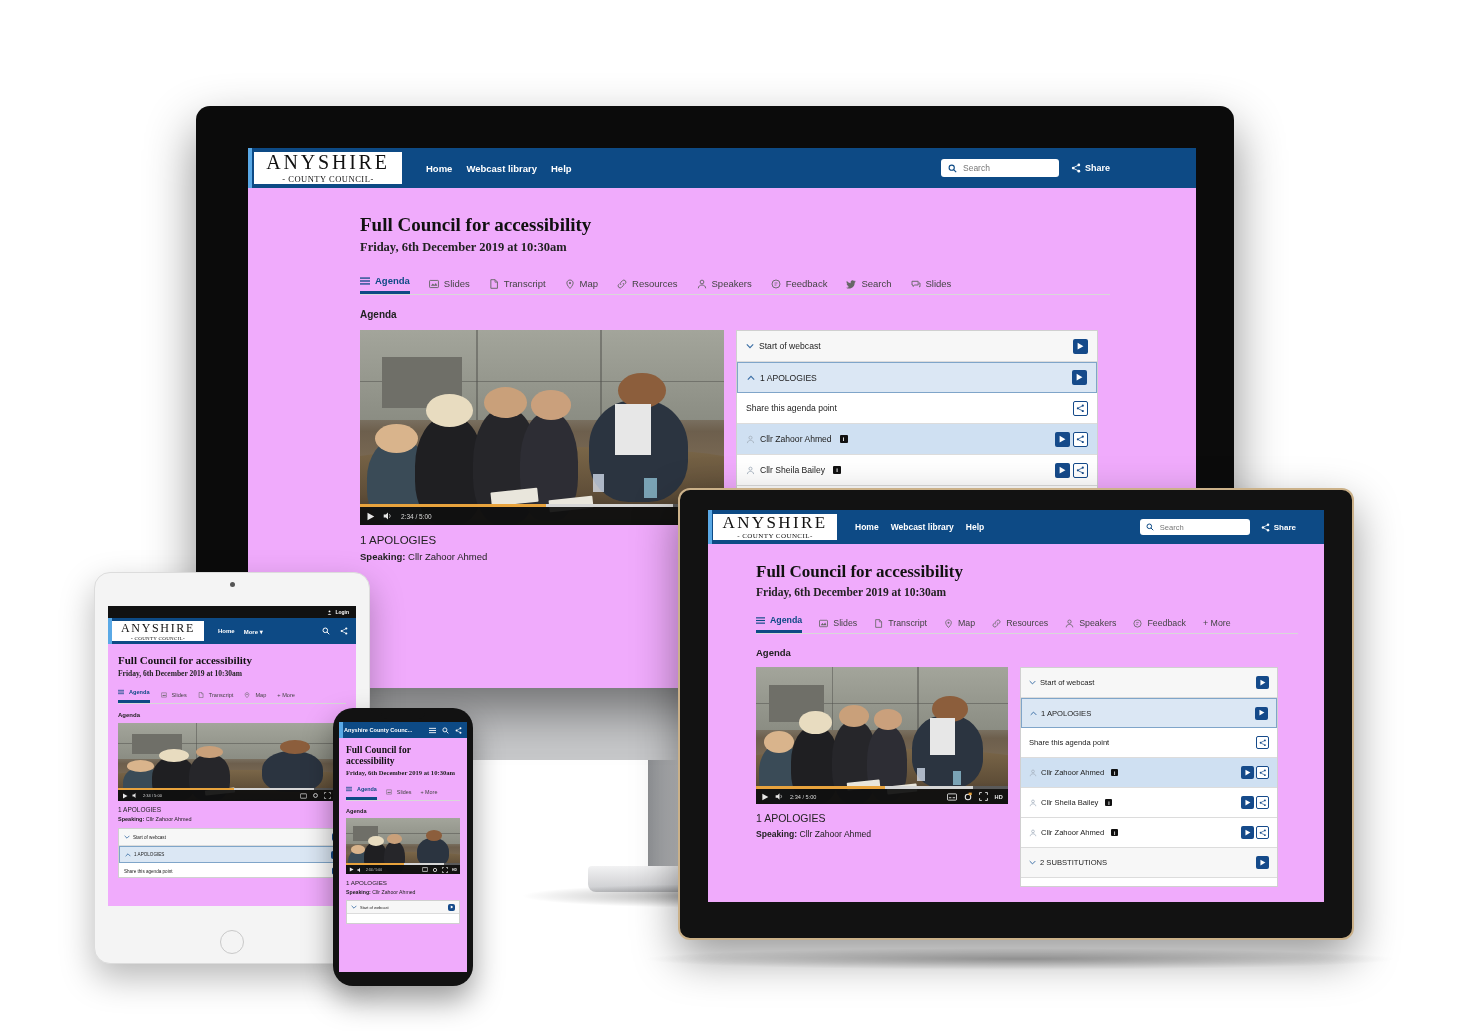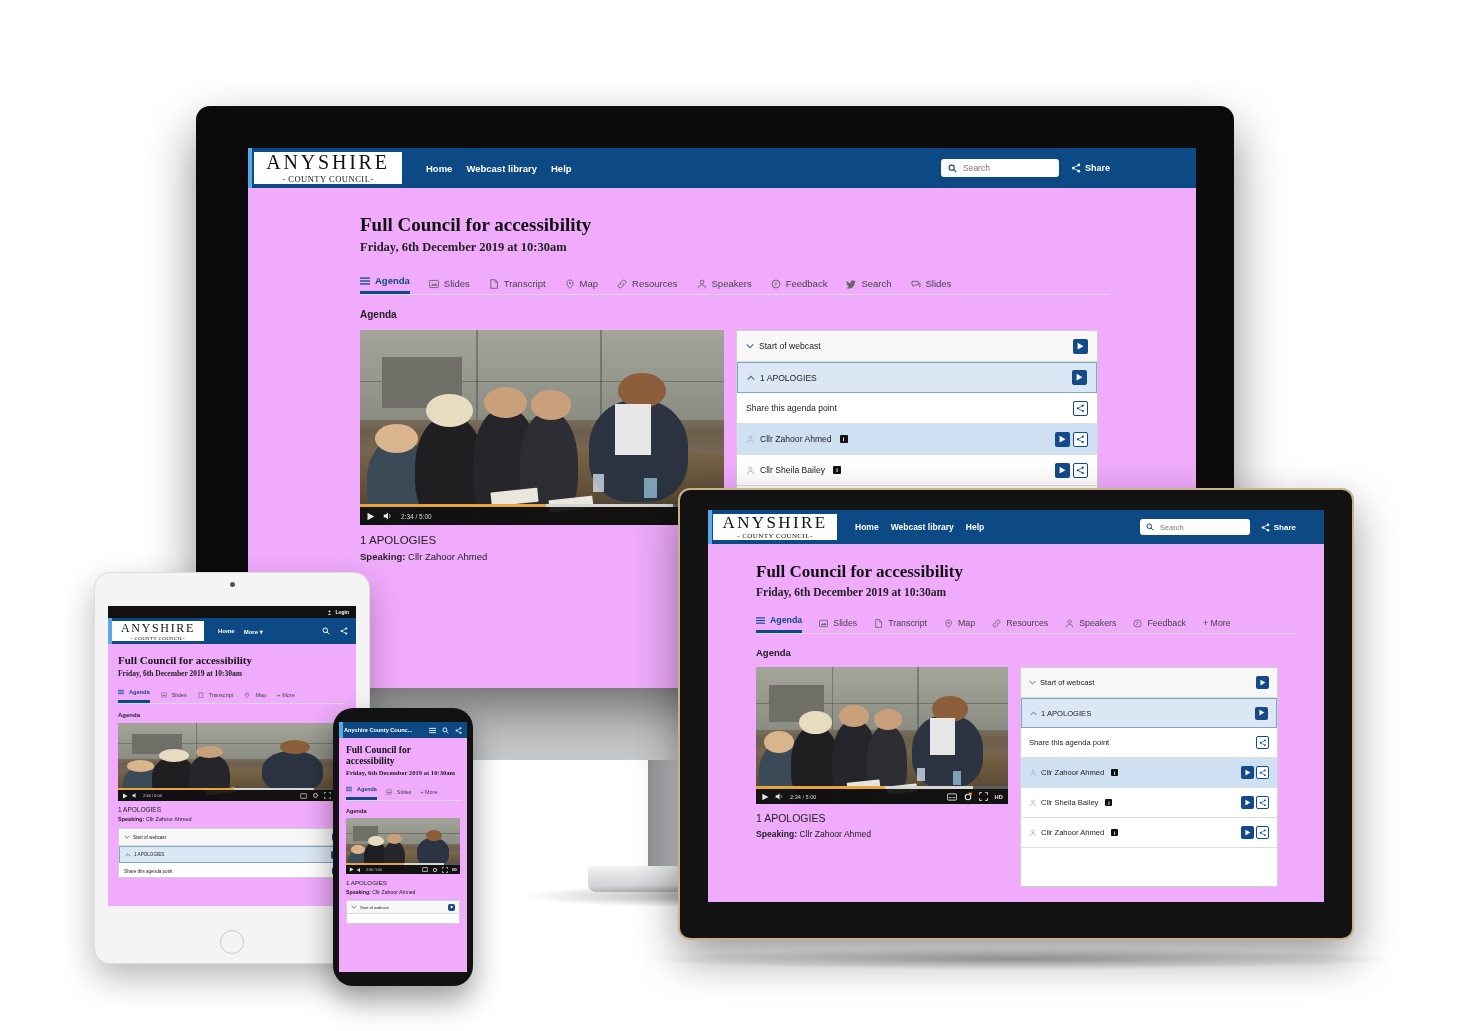--- a/index.html
+++ b/index.html
@@ -1053,19 +1053,36 @@
                       <svg width="7.539999999999999" height="7.539999999999999" viewBox="0 0 16 16">
                         <circle cx="12.5" cy="3" r="2" fill="#154a8a"></circle>
                         <circle cx="12.5" cy="13" r="2" fill="#154a8a"></circle>
                         <circle cx="3.5" cy="8" r="2" fill="#154a8a"></circle>
                         <line x1="4.6" y1="7" x2="11.4" y2="3.8" stroke="#154a8a" stroke-width="1.4"></line>
                         <line x1="4.6" y1="9" x2="11.4" y2="12.2" stroke="#154a8a" stroke-width="1.4"></line>
                       </svg>
                     </button>
                   </div>
                 </div>
+                <div class="arow" style="height: 30px; padding: 0px 8px;">
+                  <div class="lbl" style="font-size: 7.6px; gap: 4px;">
+                    <span style="display: flex;">
+                      <svg width="7" height="7" viewBox="0 0 10 10">
+                        <polyline points="1,3 5,7 9,3" fill="none" stroke="#3a6ea5" stroke-width="1.4"></polyline>
+                      </svg>
+                    </span>
+                    <span>2 SUBSTITUTIONS</span>
+                  </div>
+                  <div class="btns" style="gap: 2px;">
+                    <button class="btn-play" style="width: 13px; height: 13px; border: none; cursor: pointer; padding: 0px;">
+                      <svg width="7.15" height="7.15" viewBox="0 0 10 10">
+                        <polygon points="2,1 9,5 2,9" fill="#ffffff"></polygon>
+                      </svg>
+                    </button>
+                  </div>
+                </div>
               </div>
           </div>
         </div>
       </div>
     </div>
   </div>
 </div>
 
 </body></html>

